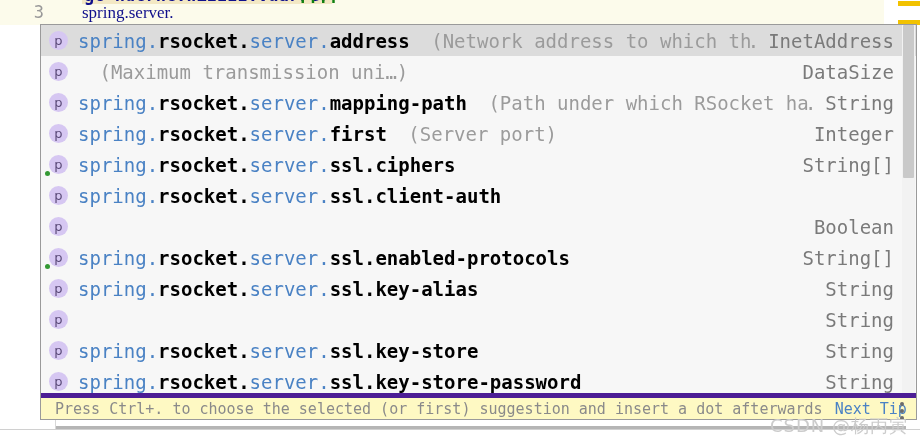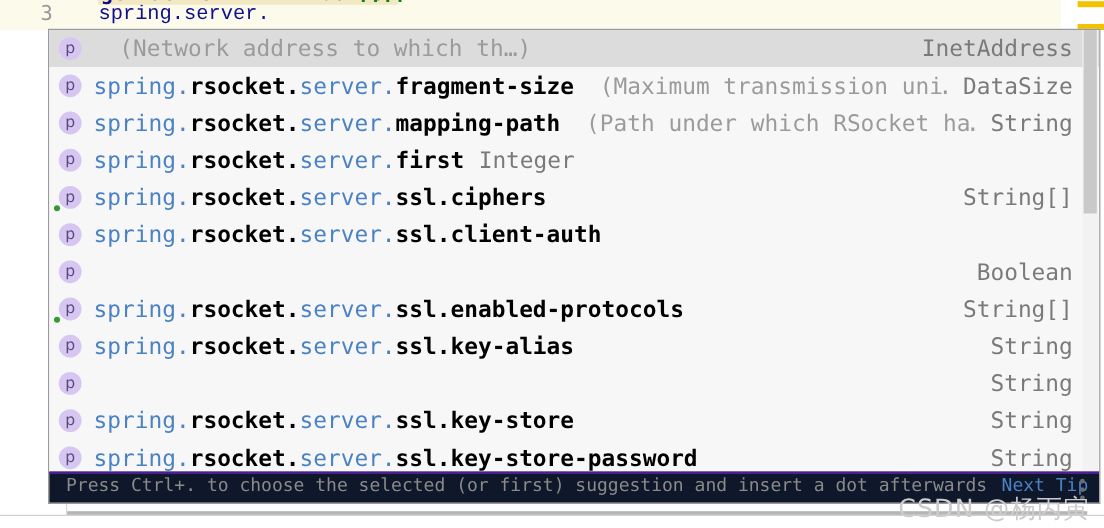--- a/index.html
+++ b/index.html
@@ -25,21 +25,21 @@
   .line-row.active { background: #fcfbeb; }
   .line-row .lno {
     position: absolute; left: 0; top: 0; width: 44px; height: 25px;
     text-align: right; line-height: 25px;
     font-size: 17px; color: #999999;
     font-family: "DejaVu Sans Mono", monospace;
   }
   .line-row .ltext {
     position: absolute; left: 82px; top: 0; height: 25px; line-height: 25px;
     font-size: 17px; color: #0f0f8c; white-space: pre;
-    font-family: Liberation Mono, monospace;
+    font-family: Liberation Serif, serif;
   }
   
   .line2-hl {
     position: absolute; left: 82px; top: -14px;
     height: 18px; background: #f3e8c4;
     padding: 0 2px;
     font-size: 17px; line-height: 18px; color: #0f0f8c; white-space: pre;
     font-family: "DejaVu Sans Mono", monospace; font-weight: bold;
   }
   .line2-err {
@@ -130,22 +130,22 @@
     background: #f2f2f2;
   }
   .popup-scrollbar .thumb {
     position: absolute; top: 0; left: 1px; width: 11px; height: 153px;
     background: #c9c9c9; border-radius: 1px;
   }
 
   
   .hintbar {
     position: absolute; left: 0; right: 0; bottom: 0; height: 26px;
-    background: #0f172a; border-top: 2px solid #4c1d95;
-    display: flex; padding-left: 14px;
+    background: #fef9c3; border-top: 5px solid #4c1d95;
+    display: flex; align-items: center; padding-left: 14px;
   }
   .hint-text {
     font-size: 15px; color: #8a8a8a;
     font-family: "DejaVu Sans Mono", monospace; white-space: pre;
   }
   .next-tip {
     margin-left: 12px;
     font-size: 15px; color: #4a82c4;
     font-family: "DejaVu Sans Mono", monospace; white-space: pre;
   }
@@ -154,21 +154,21 @@
     width: 4px;
   }
   .kebab i {
     display: block; width: 4px; height: 4px; border-radius: 50%;
     background: #6b6b6b; margin-bottom: 3px;
   }
 
   
   .watermark {
     position: absolute; right: 12px; bottom: 2px;
-    font-size: 21px; color: #cccccc;
+    font-size: 18px; color: #cccccc;
     font-family: "DejaVu Sans", sans-serif;
     white-space: pre; letter-spacing: 1px;
   }
 </style>
 </head>
 <body>
 
 <div id="root">
 
   <div class="editor">
@@ -190,38 +190,39 @@
 
     <div class="editor-bottom-strip"></div>
     <div class="editor-hscroll"></div>
   </div>
 
   <div class="popup">
 
     <div class="popup-list" id="popup-list">
         <div class="row selected">
           <span class="p-icon">p</span>
+          <span class="label"><span class="seg-dim">spring.</span><span class="seg-key">rsocket.</span><span class="seg-dim">server.</span><span class="seg-key">address</span></span>
           <span class="desc"> (Network address to which th…)</span>
           <span class="type">InetAddress</span>
         </div>
         <div class="row">
           <span class="p-icon">p</span>
-          <span class="label"><span class="seg-dim">spring.</span><span class="seg-key">rsocket.</span><span class="seg-dim">server.</span><span class="seg-key">fragment-size</span></span>
           <span class="desc"> (Maximum transmission uni…)</span>
           <span class="type">DataSize</span>
         </div>
         <div class="row">
           <span class="p-icon">p</span>
           <span class="label"><span class="seg-dim">spring.</span><span class="seg-key">rsocket.</span><span class="seg-dim">server.</span><span class="seg-key">mapping-path</span></span>
           <span class="desc"> (Path under which RSocket ha…)</span>
           <span class="type">String</span>
         </div>
         <div class="row">
           <span class="p-icon">p</span>
           <span class="label"><span class="seg-dim">spring.</span><span class="seg-key">rsocket.</span><span class="seg-dim">server.</span><span class="seg-key">first</span></span>
+          <span class="desc"> (Server port)</span>
           <span class="type">Integer</span>
         </div>
         <div class="row">
           <span class="p-icon">p<span class="green-dot"></span></span>
           <span class="label"><span class="seg-dim">spring.</span><span class="seg-key">rsocket.</span><span class="seg-dim">server.</span><span class="seg-key">ssl.ciphers</span></span>
           <span class="desc"></span>
           <span class="type">String[]</span>
         </div>
         <div class="row">
           <span class="p-icon">p</span>

